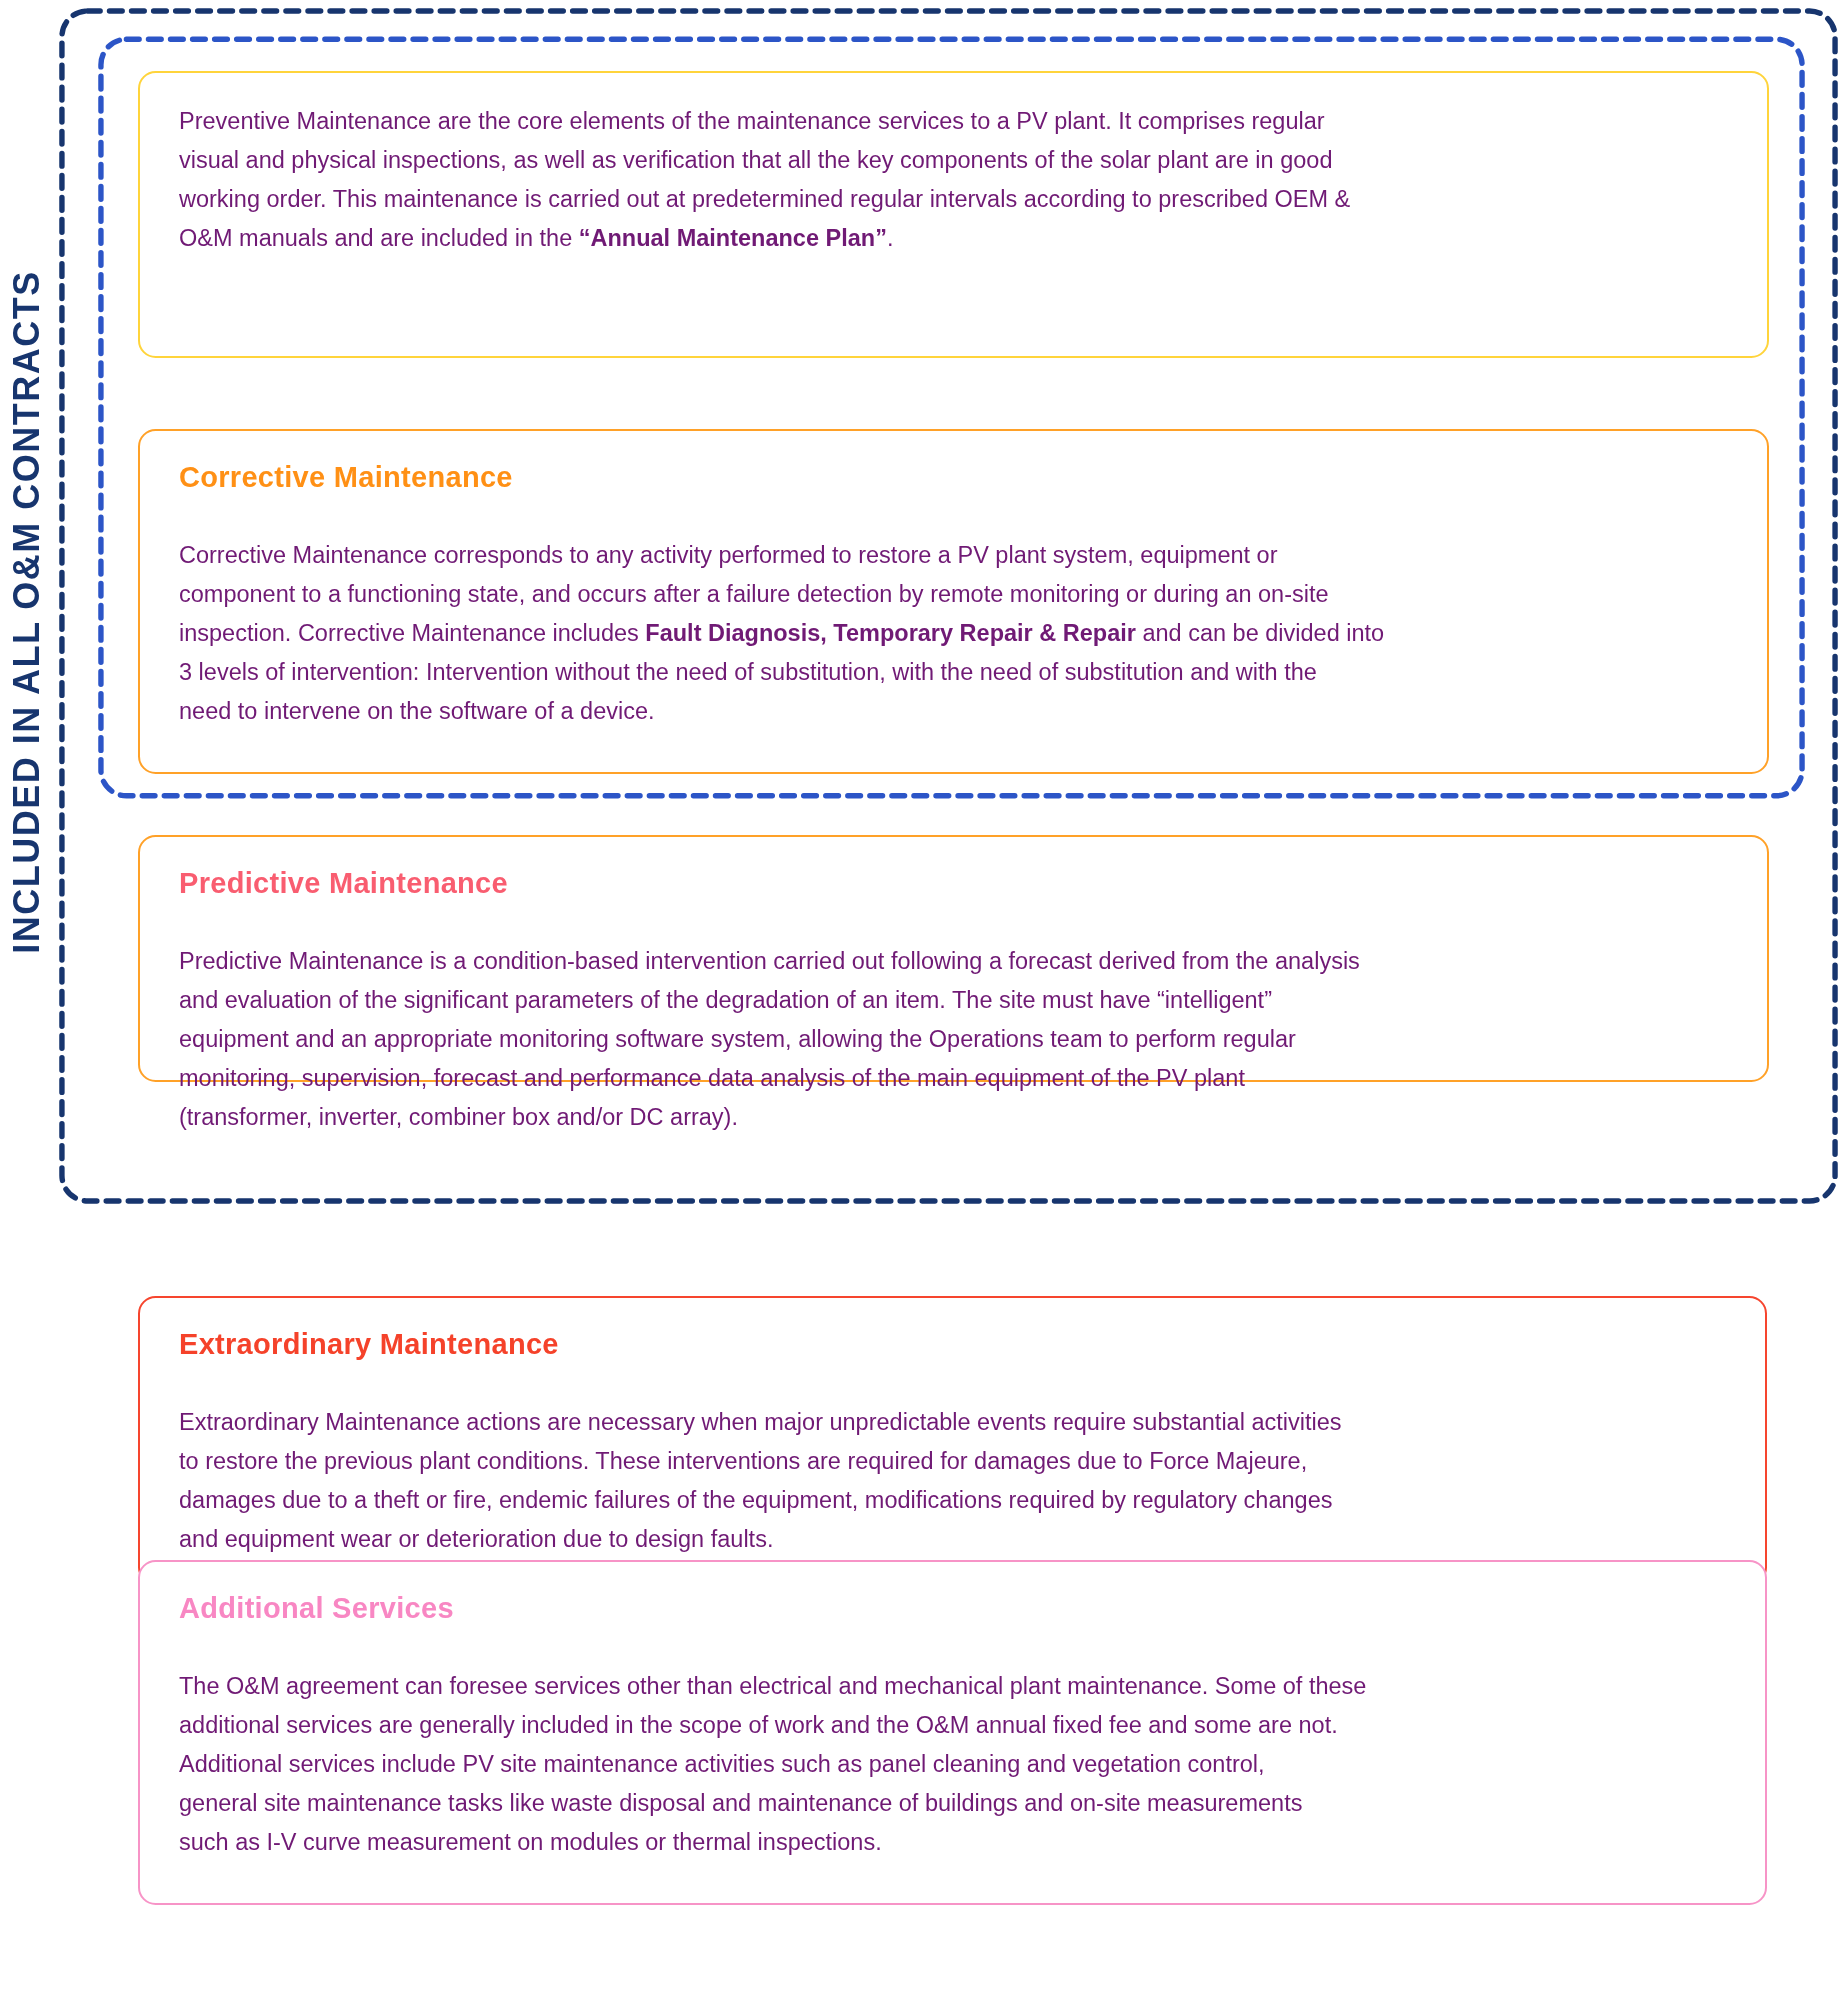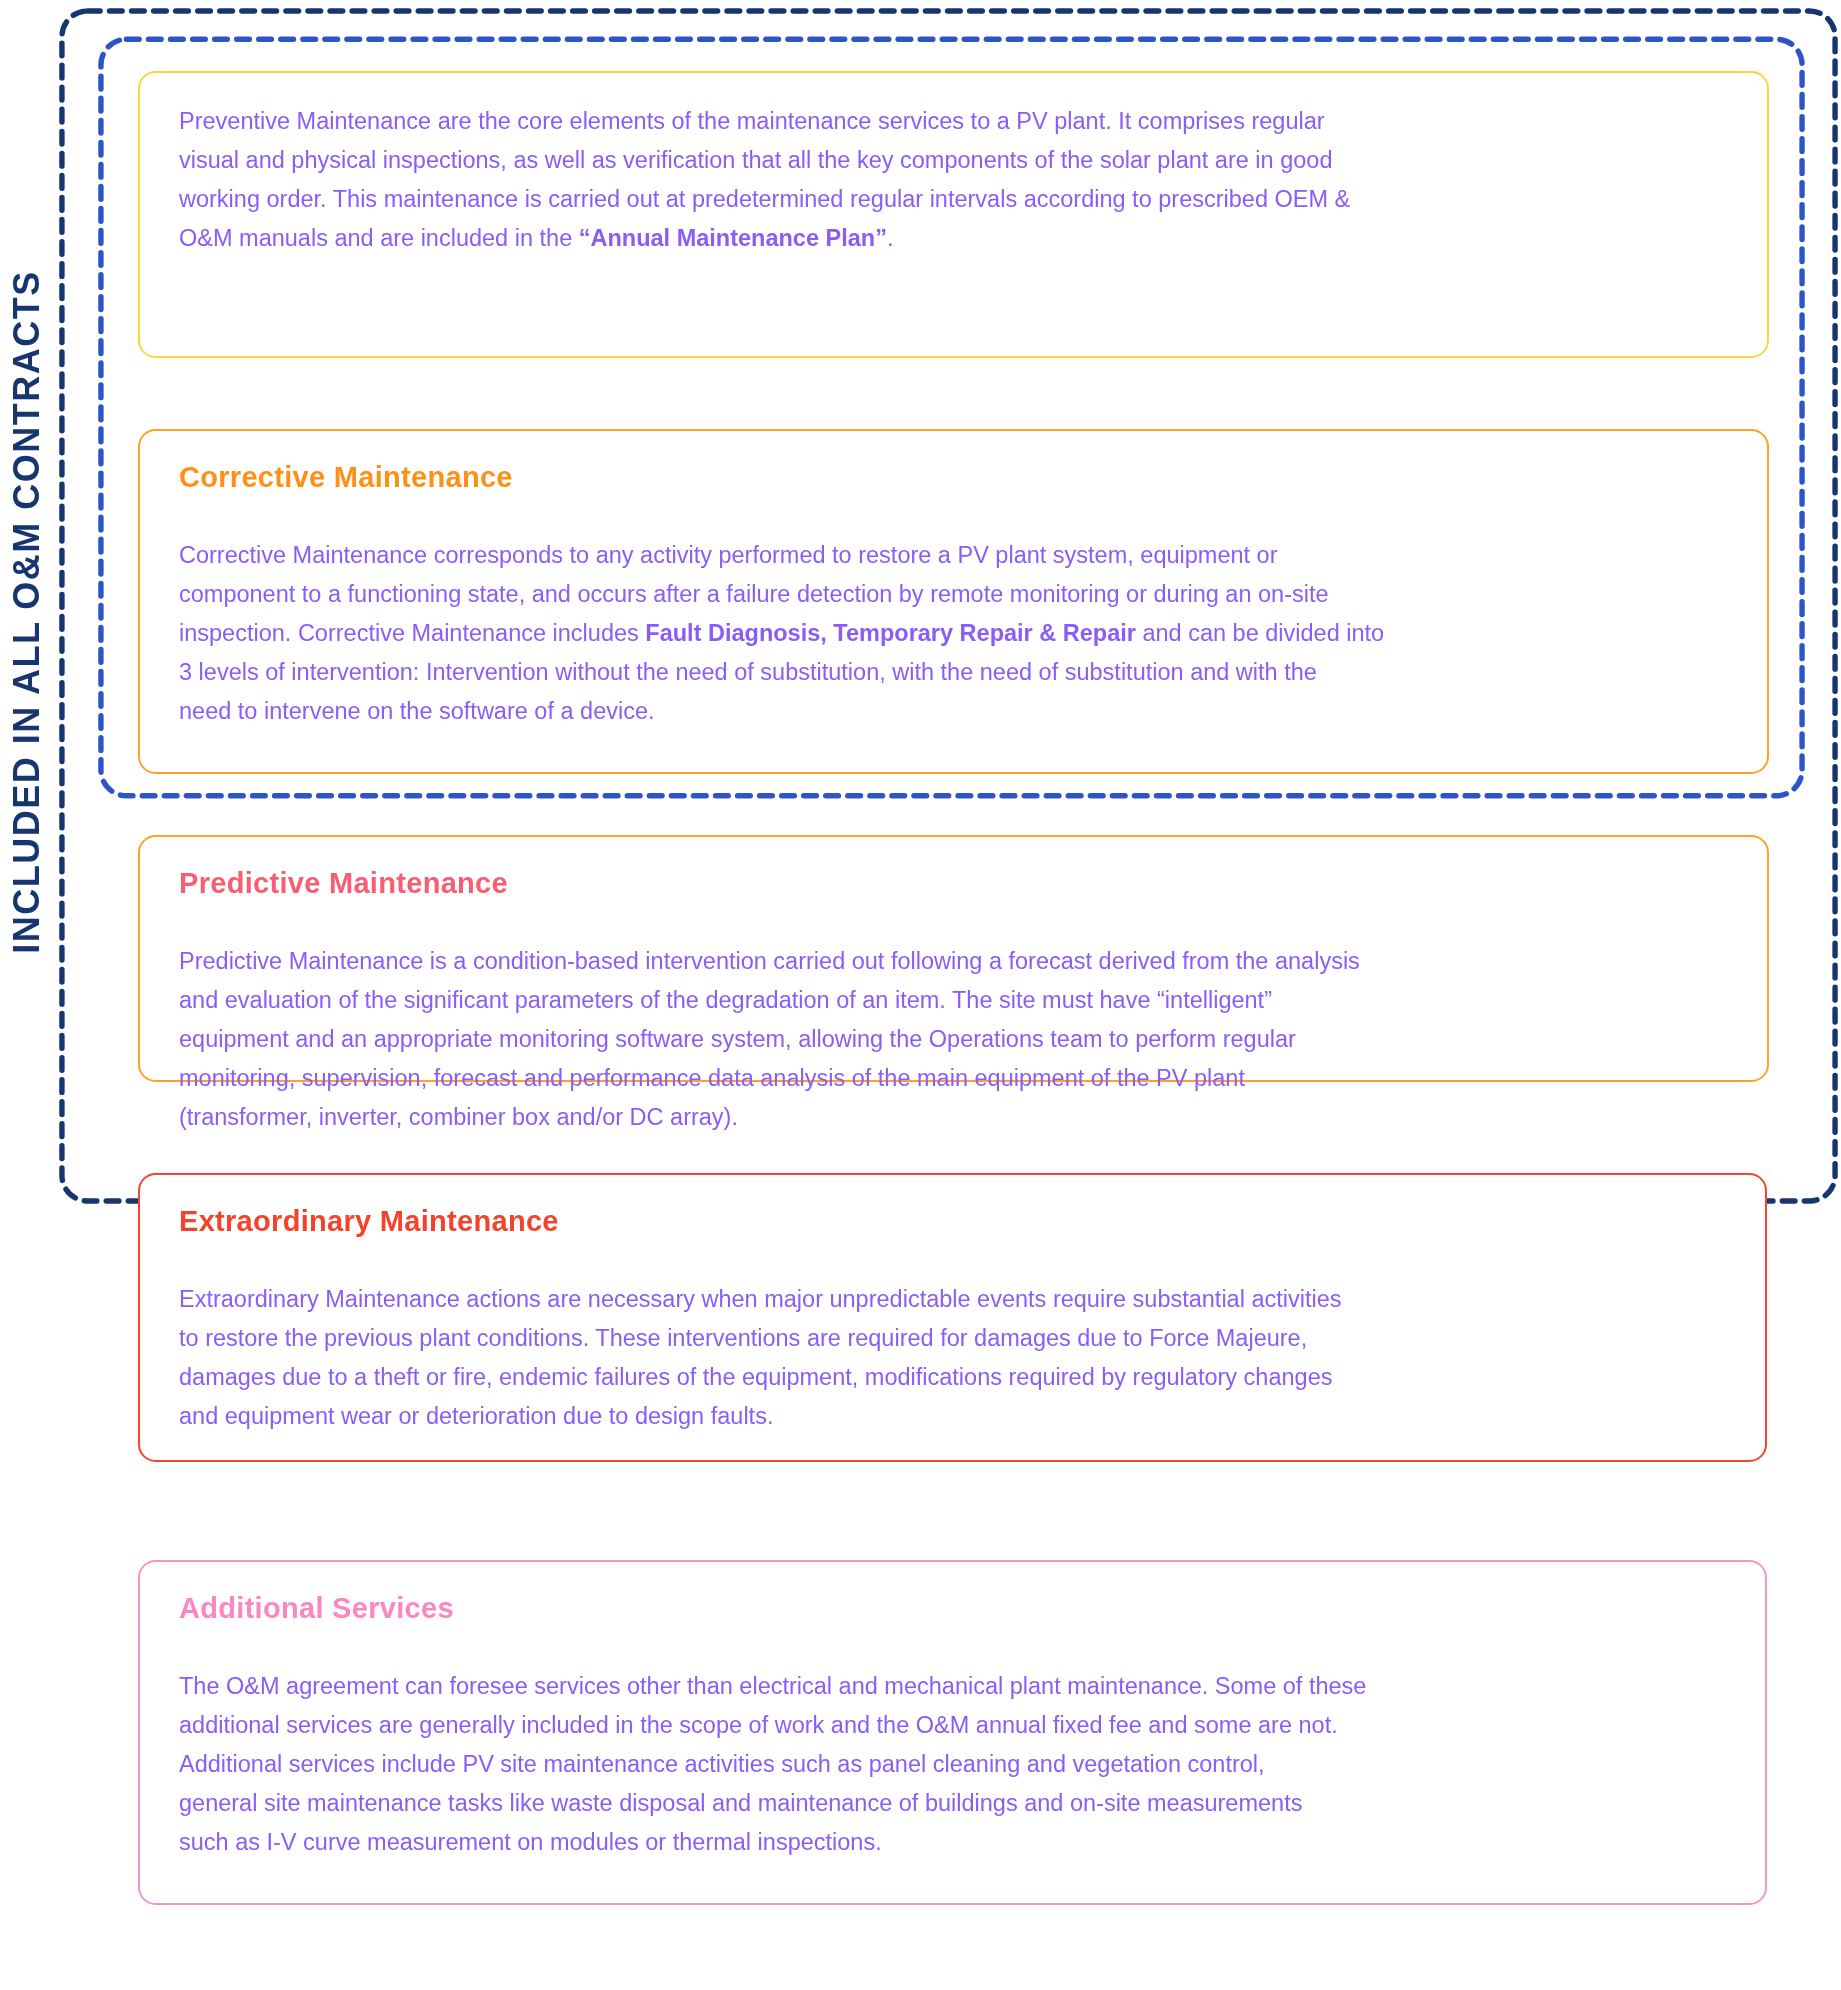--- a/index.html
+++ b/index.html
@@ -43,21 +43,21 @@
     margin: 0 0 41px 0;
     font-size: 29px;
     line-height: 1.2;
     font-weight: 700;
     letter-spacing: 0.3px;
     color: var(--tc);
   }
   .card-body {
     font-size: 23.5px;
     line-height: 39px;
-    color: #8b5cf6;
+    color: #701a75;
     white-space: pre-line;
   }
   .card-body .seg-b { font-weight: 700; margin-top: 36px; }
 </style>
 </head>
 <body>
 
 <div class="canvas">
 
   <div class="side-label" style="color: rgb(23, 53, 110);">INCLUDED IN ALL O&amp;M CONTRACTS</div>
@@ -92,21 +92,21 @@
 
   <div class="card" style="left: 138px; top: 835px; width: 1631px; height: 247px; --bc: #ffa128; --tc: #f95d70;">
     <h2 class="card-title">Predictive Maintenance</h2>
     <div class="card-body"><span>Predictive Maintenance is a condition-based intervention carried out following a forecast derived from the analysis
 and evaluation of the significant parameters of the degradation of an item. The site must have “intelligent”
 equipment and an appropriate monitoring software system, allowing the Operations team to perform regular
 monitoring, supervision, forecast and performance data analysis of the main equipment of the PV plant
 (transformer, inverter, combiner box and/or DC array).</span></div>
   </div>
 
-  <div class="card" style="left: 138px; top: 1173px; width: 1629px; height: 289px; --bc: #f6452e; --tc: #f5422a;">
+  <div class="card" style="left: 138px; top: 1296px; width: 1629px; height: 289px; --bc: #f6452e; --tc: #f5422a;">
     <h2 class="card-title">Extraordinary Maintenance</h2>
     <div class="card-body"><span>Extraordinary Maintenance actions are necessary when major unpredictable events require substantial activities
 to restore the previous plant conditions. These interventions are required for damages due to Force Majeure,
 damages due to a theft or fire, endemic failures of the equipment, modifications required by regulatory changes
 and equipment wear or deterioration due to design faults.</span></div>
   </div>
 
   <div class="card" style="left: 138px; top: 1560px; width: 1629px; height: 345px; --bc: #f794c7; --tc: #f887c3;">
     <h2 class="card-title">Additional Services</h2>
     <div class="card-body"><span>The O&amp;M agreement can foresee services other than electrical and mechanical plant maintenance. Some of these

